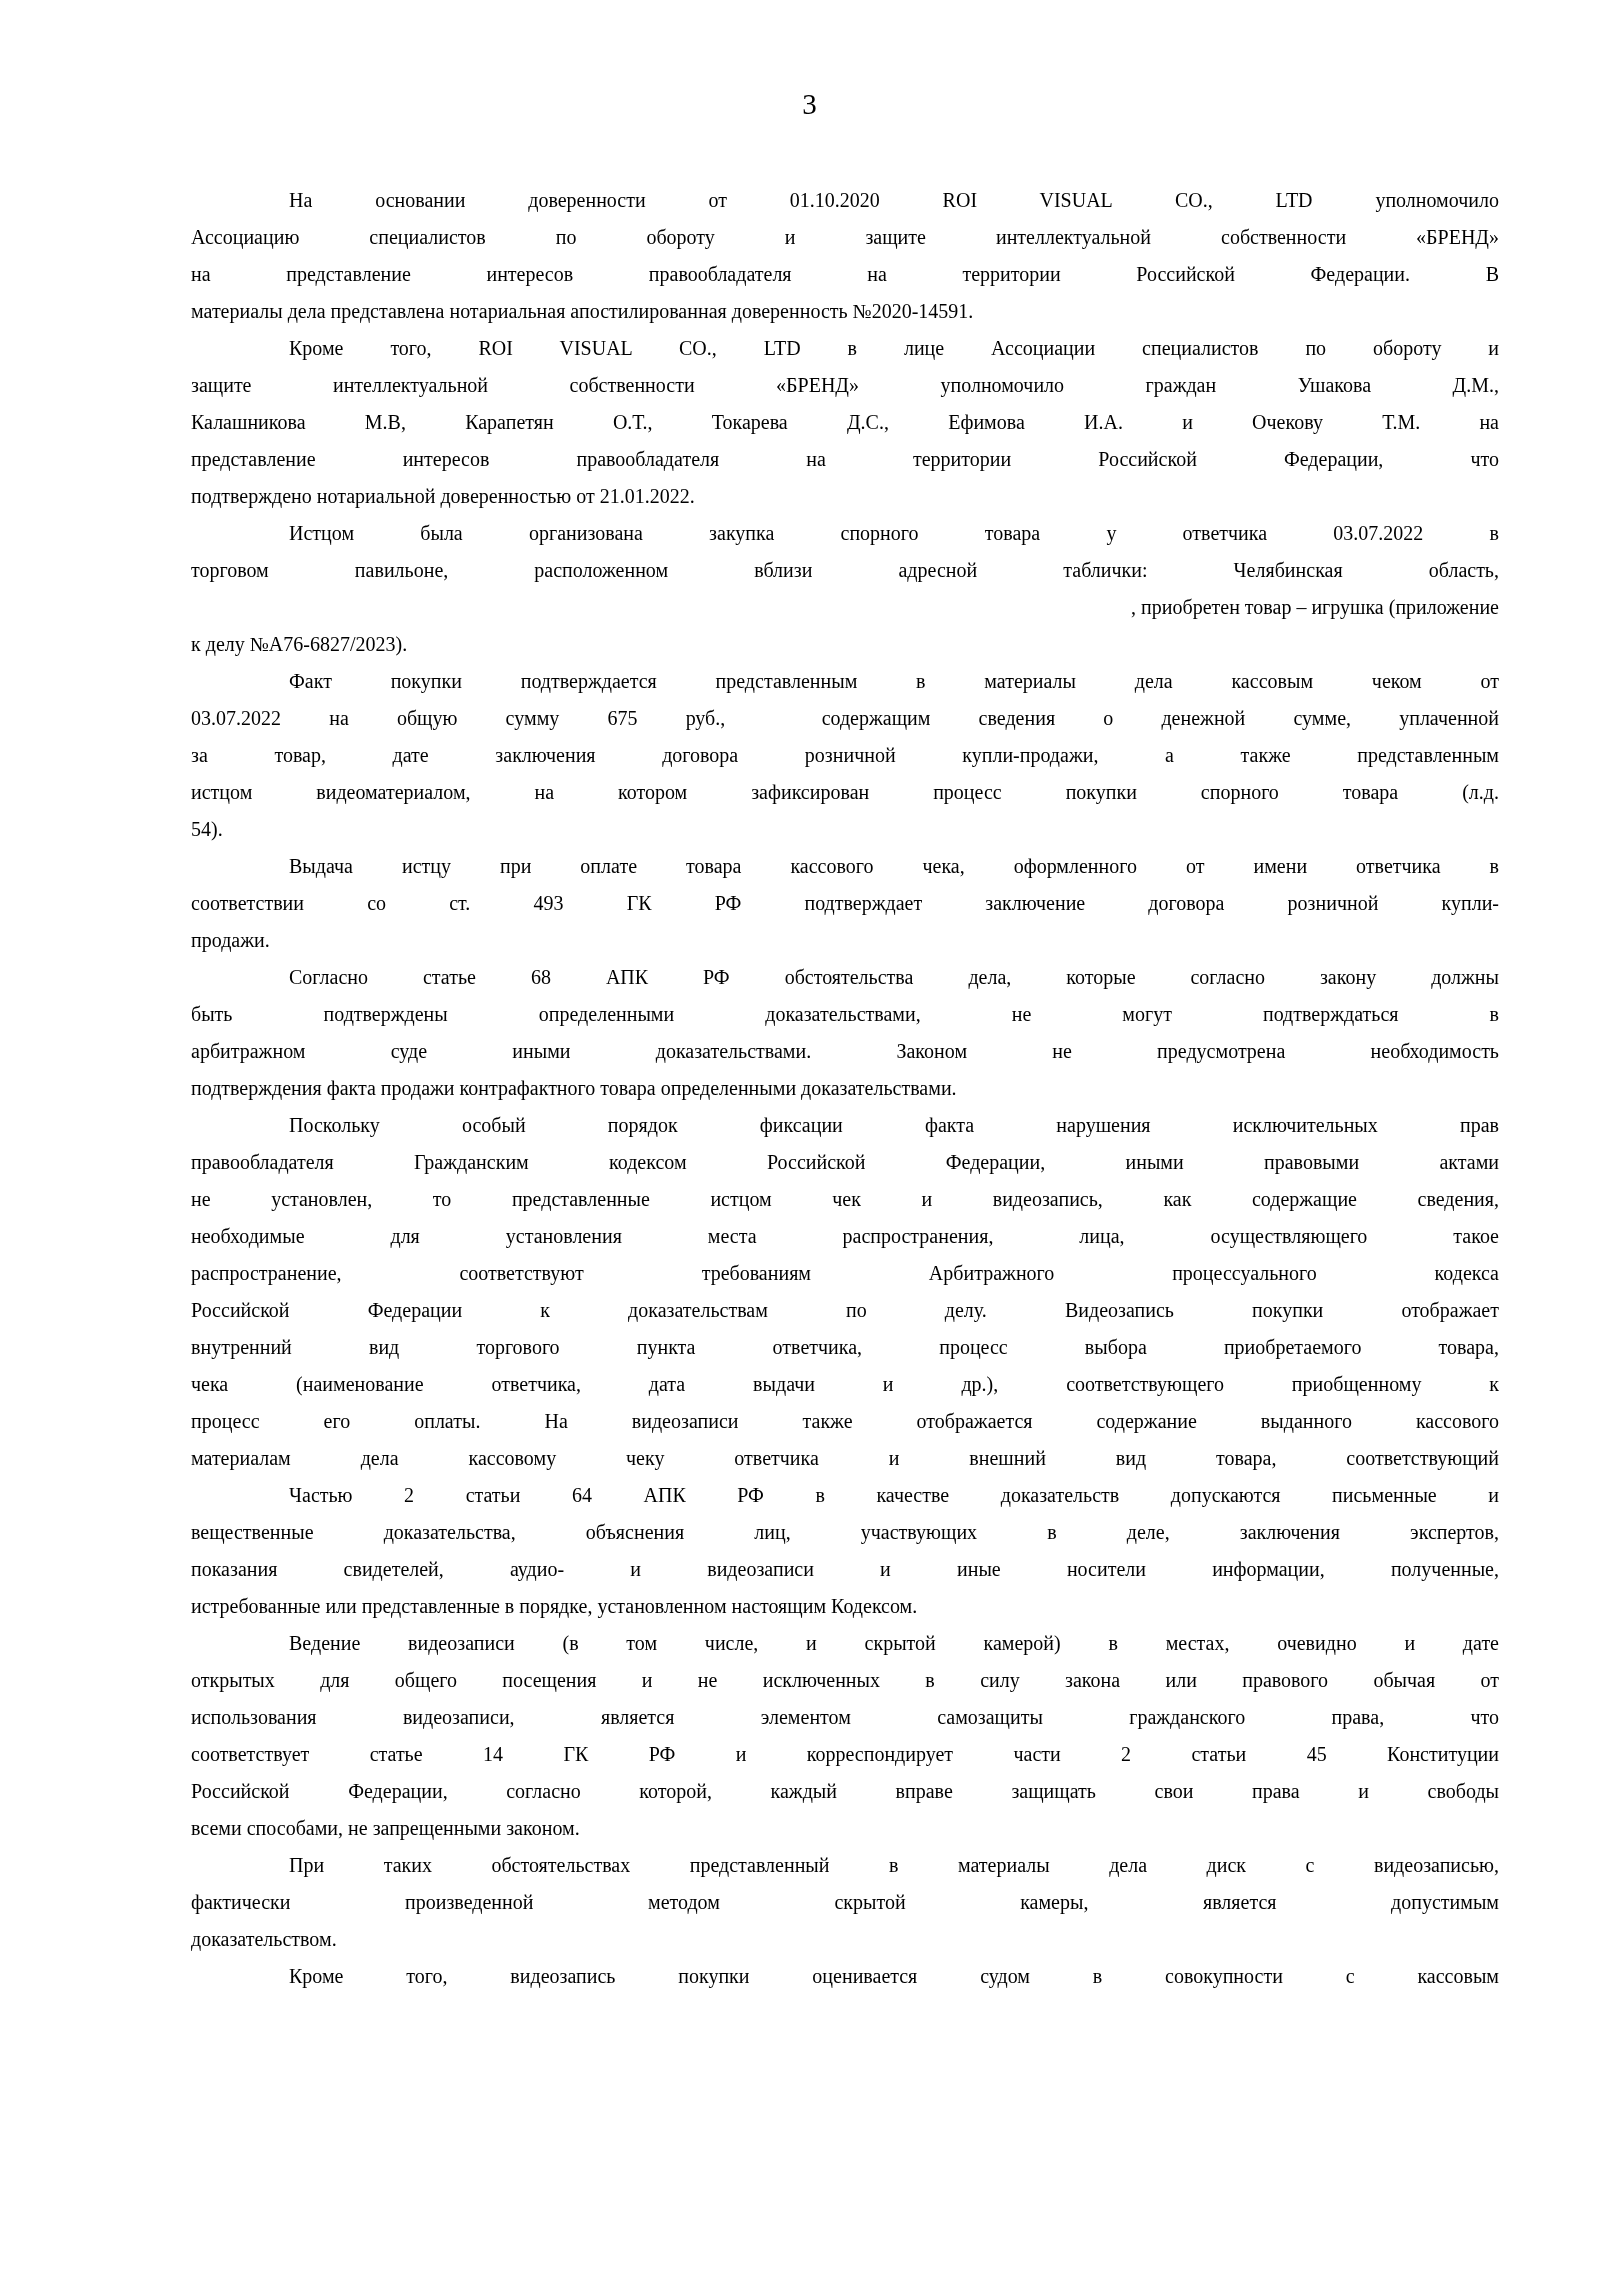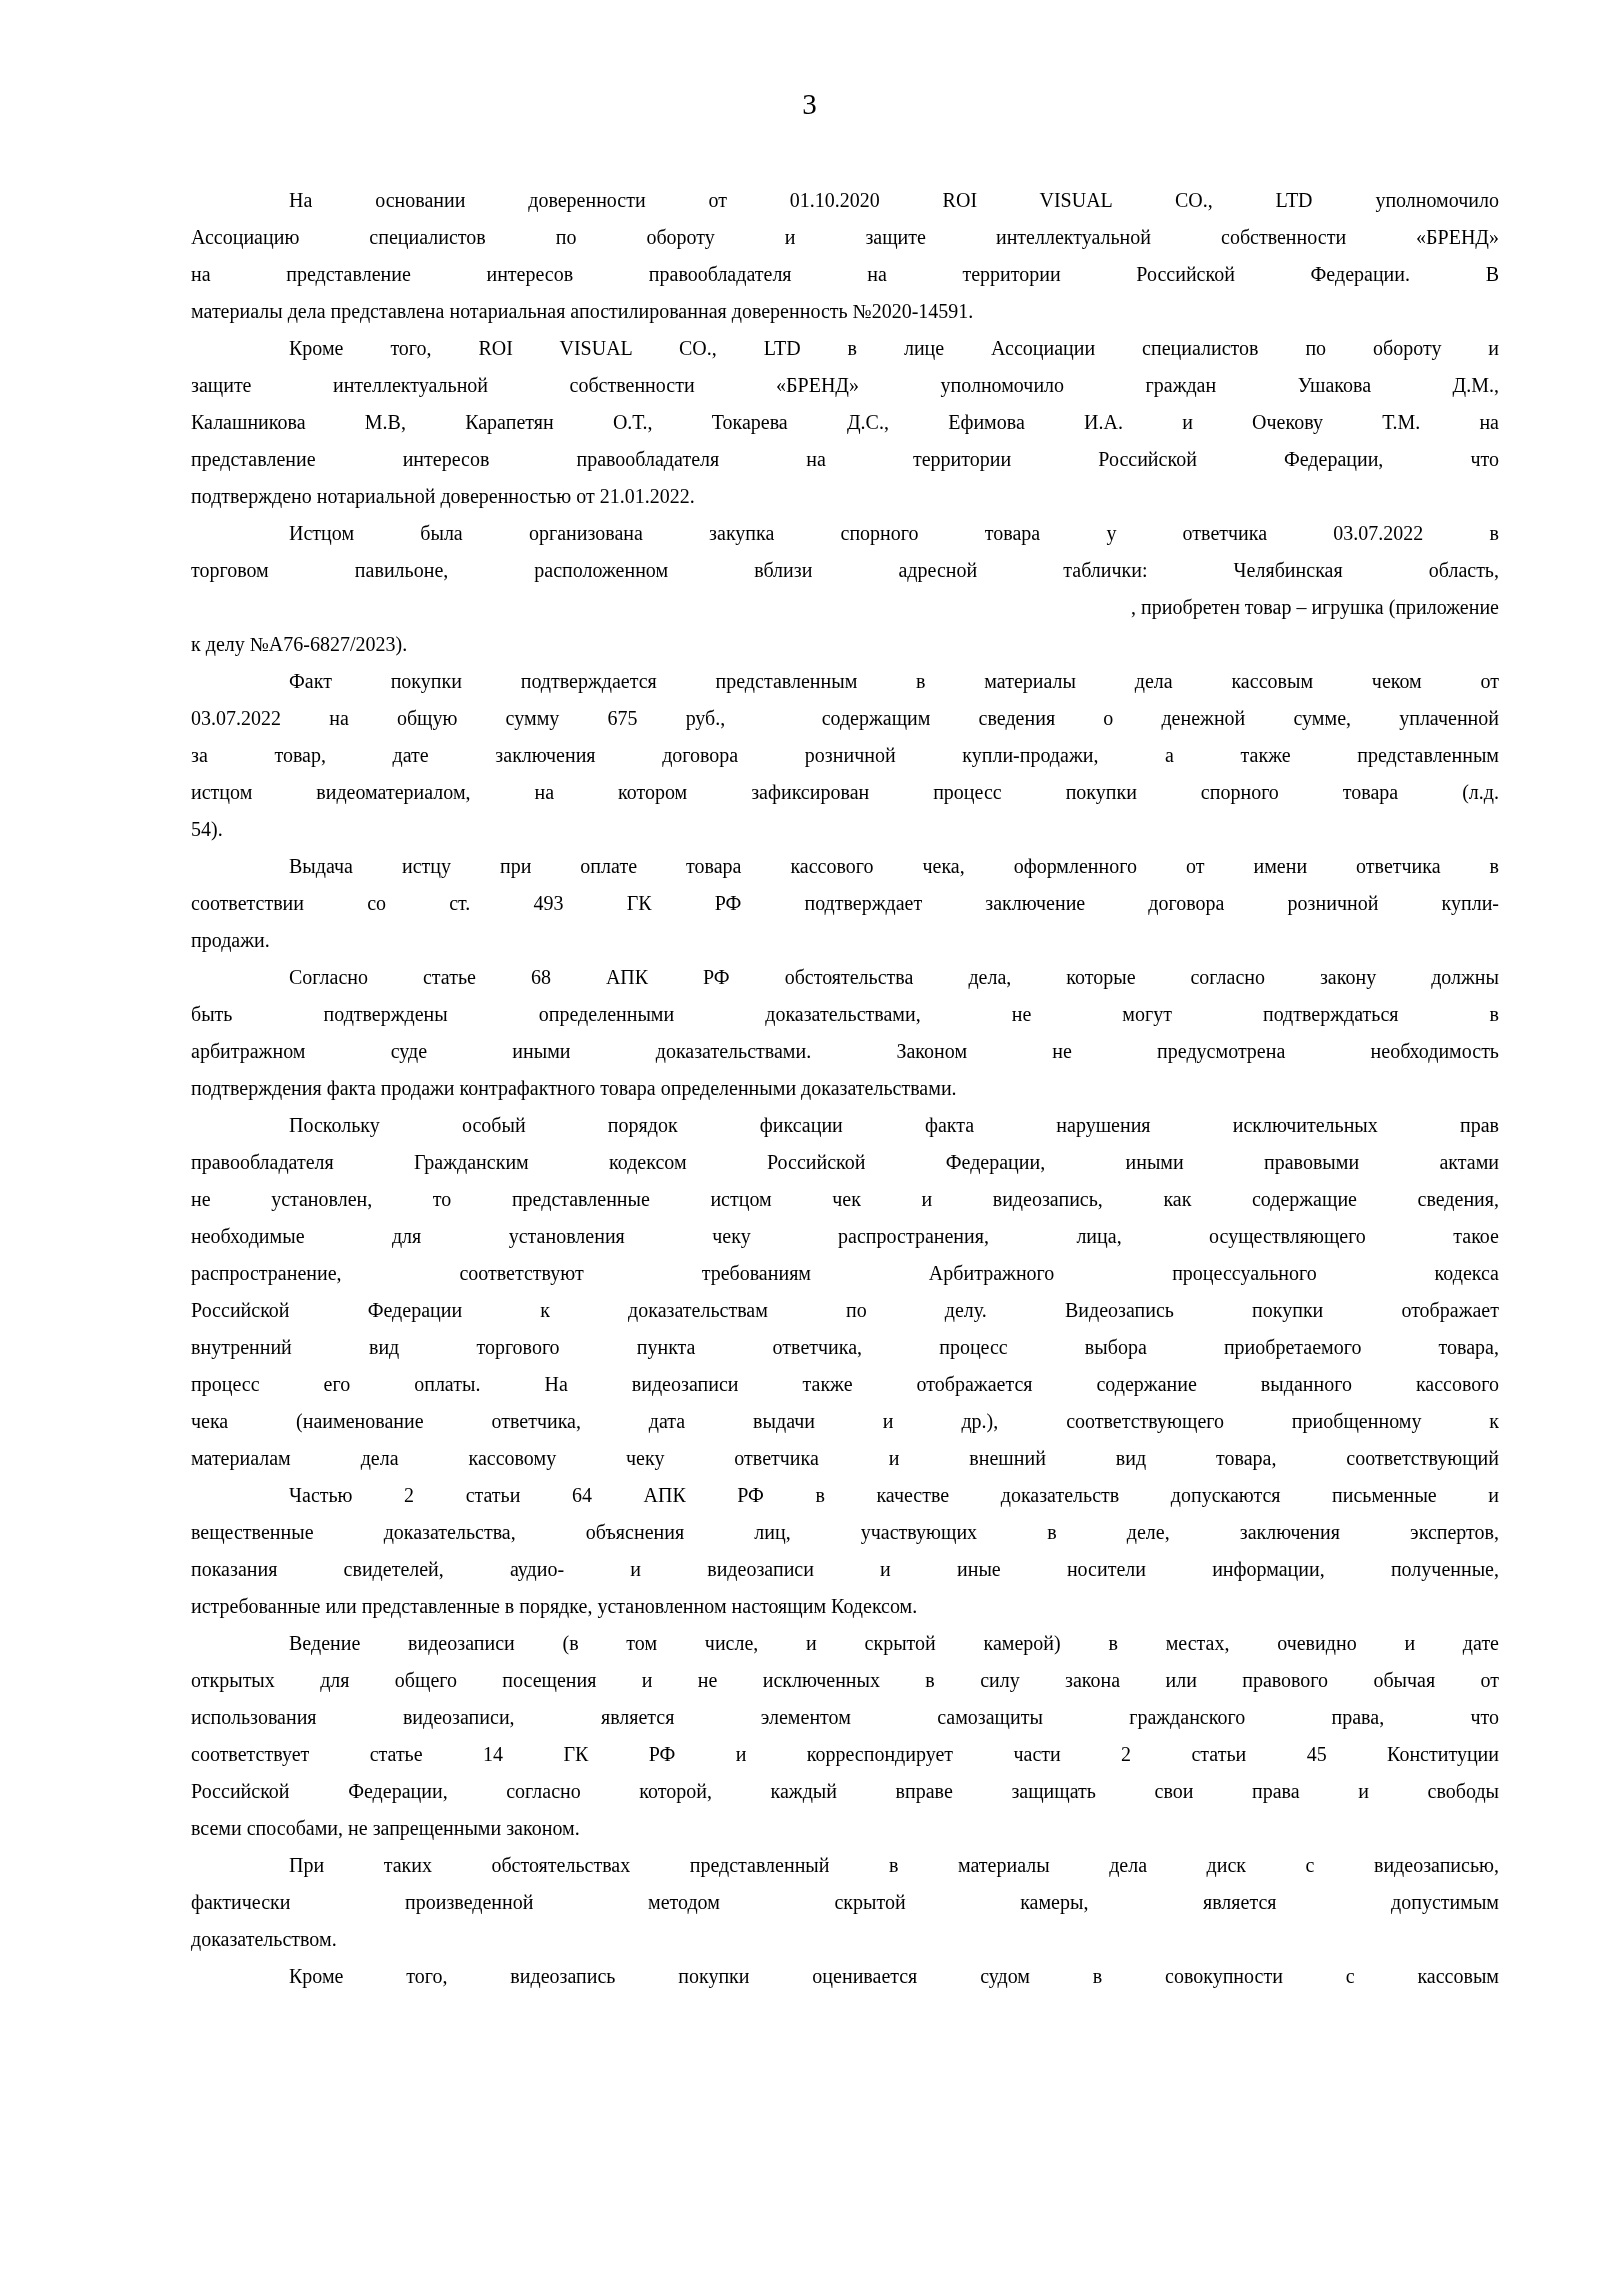--- a/index.html
+++ b/index.html
@@ -99,26 +99,26 @@
       <div class="paragraph">
         <div class="line align-justify indent">Согласно статье 68 АПК РФ обстоятельства дела, которые согласно закону должны</div>
         <div class="line align-justify">быть подтверждены определенными доказательствами, не могут подтверждаться в</div>
         <div class="line align-justify">арбитражном суде иными доказательствами. Законом не предусмотрена необходимость</div>
         <div class="line align-left">подтверждения факта продажи контрафактного товара определенными доказательствами.</div>
       </div>
       <div class="paragraph">
         <div class="line align-justify indent">Поскольку особый порядок фиксации факта нарушения исключительных прав</div>
         <div class="line align-justify">правообладателя Гражданским кодексом Российской Федерации, иными правовыми актами</div>
         <div class="line align-justify">не установлен, то представленные истцом чек и видеозапись, как содержащие сведения,</div>
-        <div class="line align-justify">необходимые для установления чеку распространения, лица, осуществляющего такое</div>
+        <div class="line align-justify">необходимые для установления места распространения, лица, осуществляющего такое</div>
         <div class="line align-justify">распространение, соответствуют требованиям Арбитражного процессуального кодекса</div>
         <div class="line align-justify">Российской Федерации к доказательствам по делу. Видеозапись покупки отображает</div>
         <div class="line align-justify">внутренний вид торгового пункта ответчика, процесс выбора приобретаемого товара,</div>
+        <div class="line align-justify">чека (наименование ответчика, дата выдачи и др.), соответствующего приобщенному к</div>
         <div class="line align-justify">процесс его оплаты. На видеозаписи также отображается содержание выданного кассового</div>
-        <div class="line align-justify">чека (наименование ответчика, дата выдачи и др.), соответствующего приобщенному к</div>
         <div class="line align-justify">материалам дела кассовому чеку ответчика и внешний вид товара, соответствующий</div>
       </div>
       <div class="paragraph">
         <div class="line align-justify indent">Частью 2 статьи 64 АПК РФ в качестве доказательств допускаются письменные и</div>
         <div class="line align-justify">вещественные доказательства, объяснения лиц, участвующих в деле, заключения экспертов,</div>
         <div class="line align-justify">показания свидетелей, аудио- и видеозаписи и иные носители информации, полученные,</div>
         <div class="line align-left">истребованные или представленные в порядке, установленном настоящим Кодексом.</div>
       </div>
       <div class="paragraph">
         <div class="line align-justify indent">Ведение видеозаписи (в том числе, и скрытой камерой) в местах, очевидно и дате</div>

